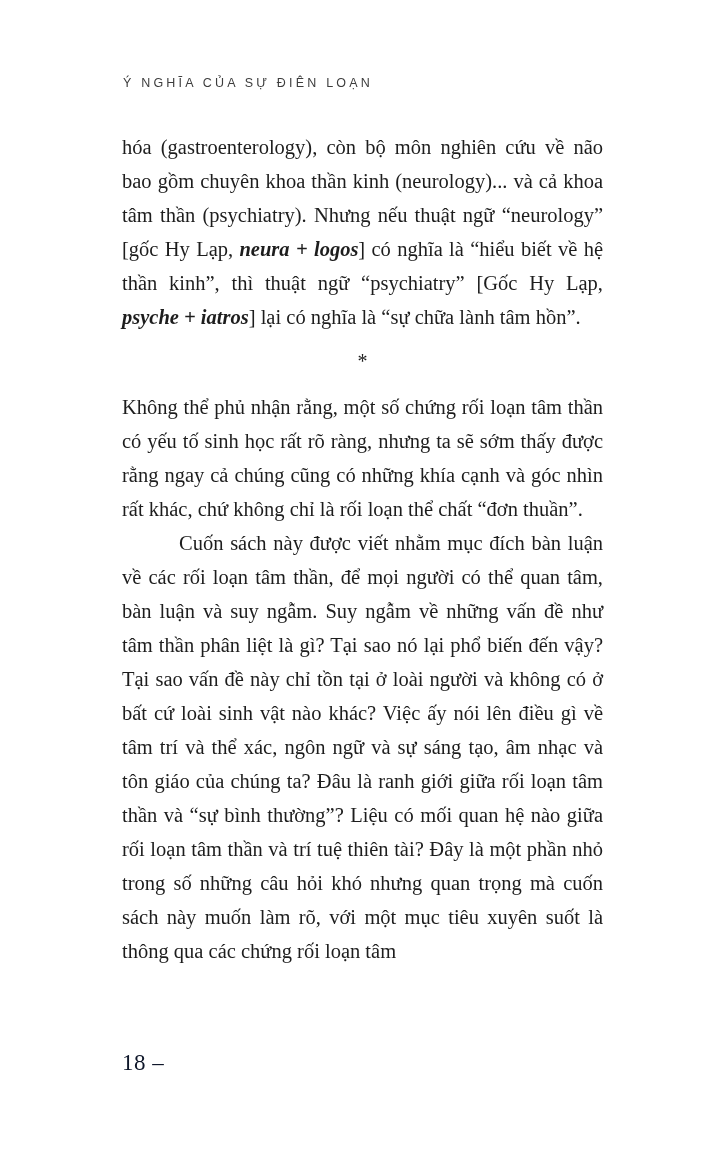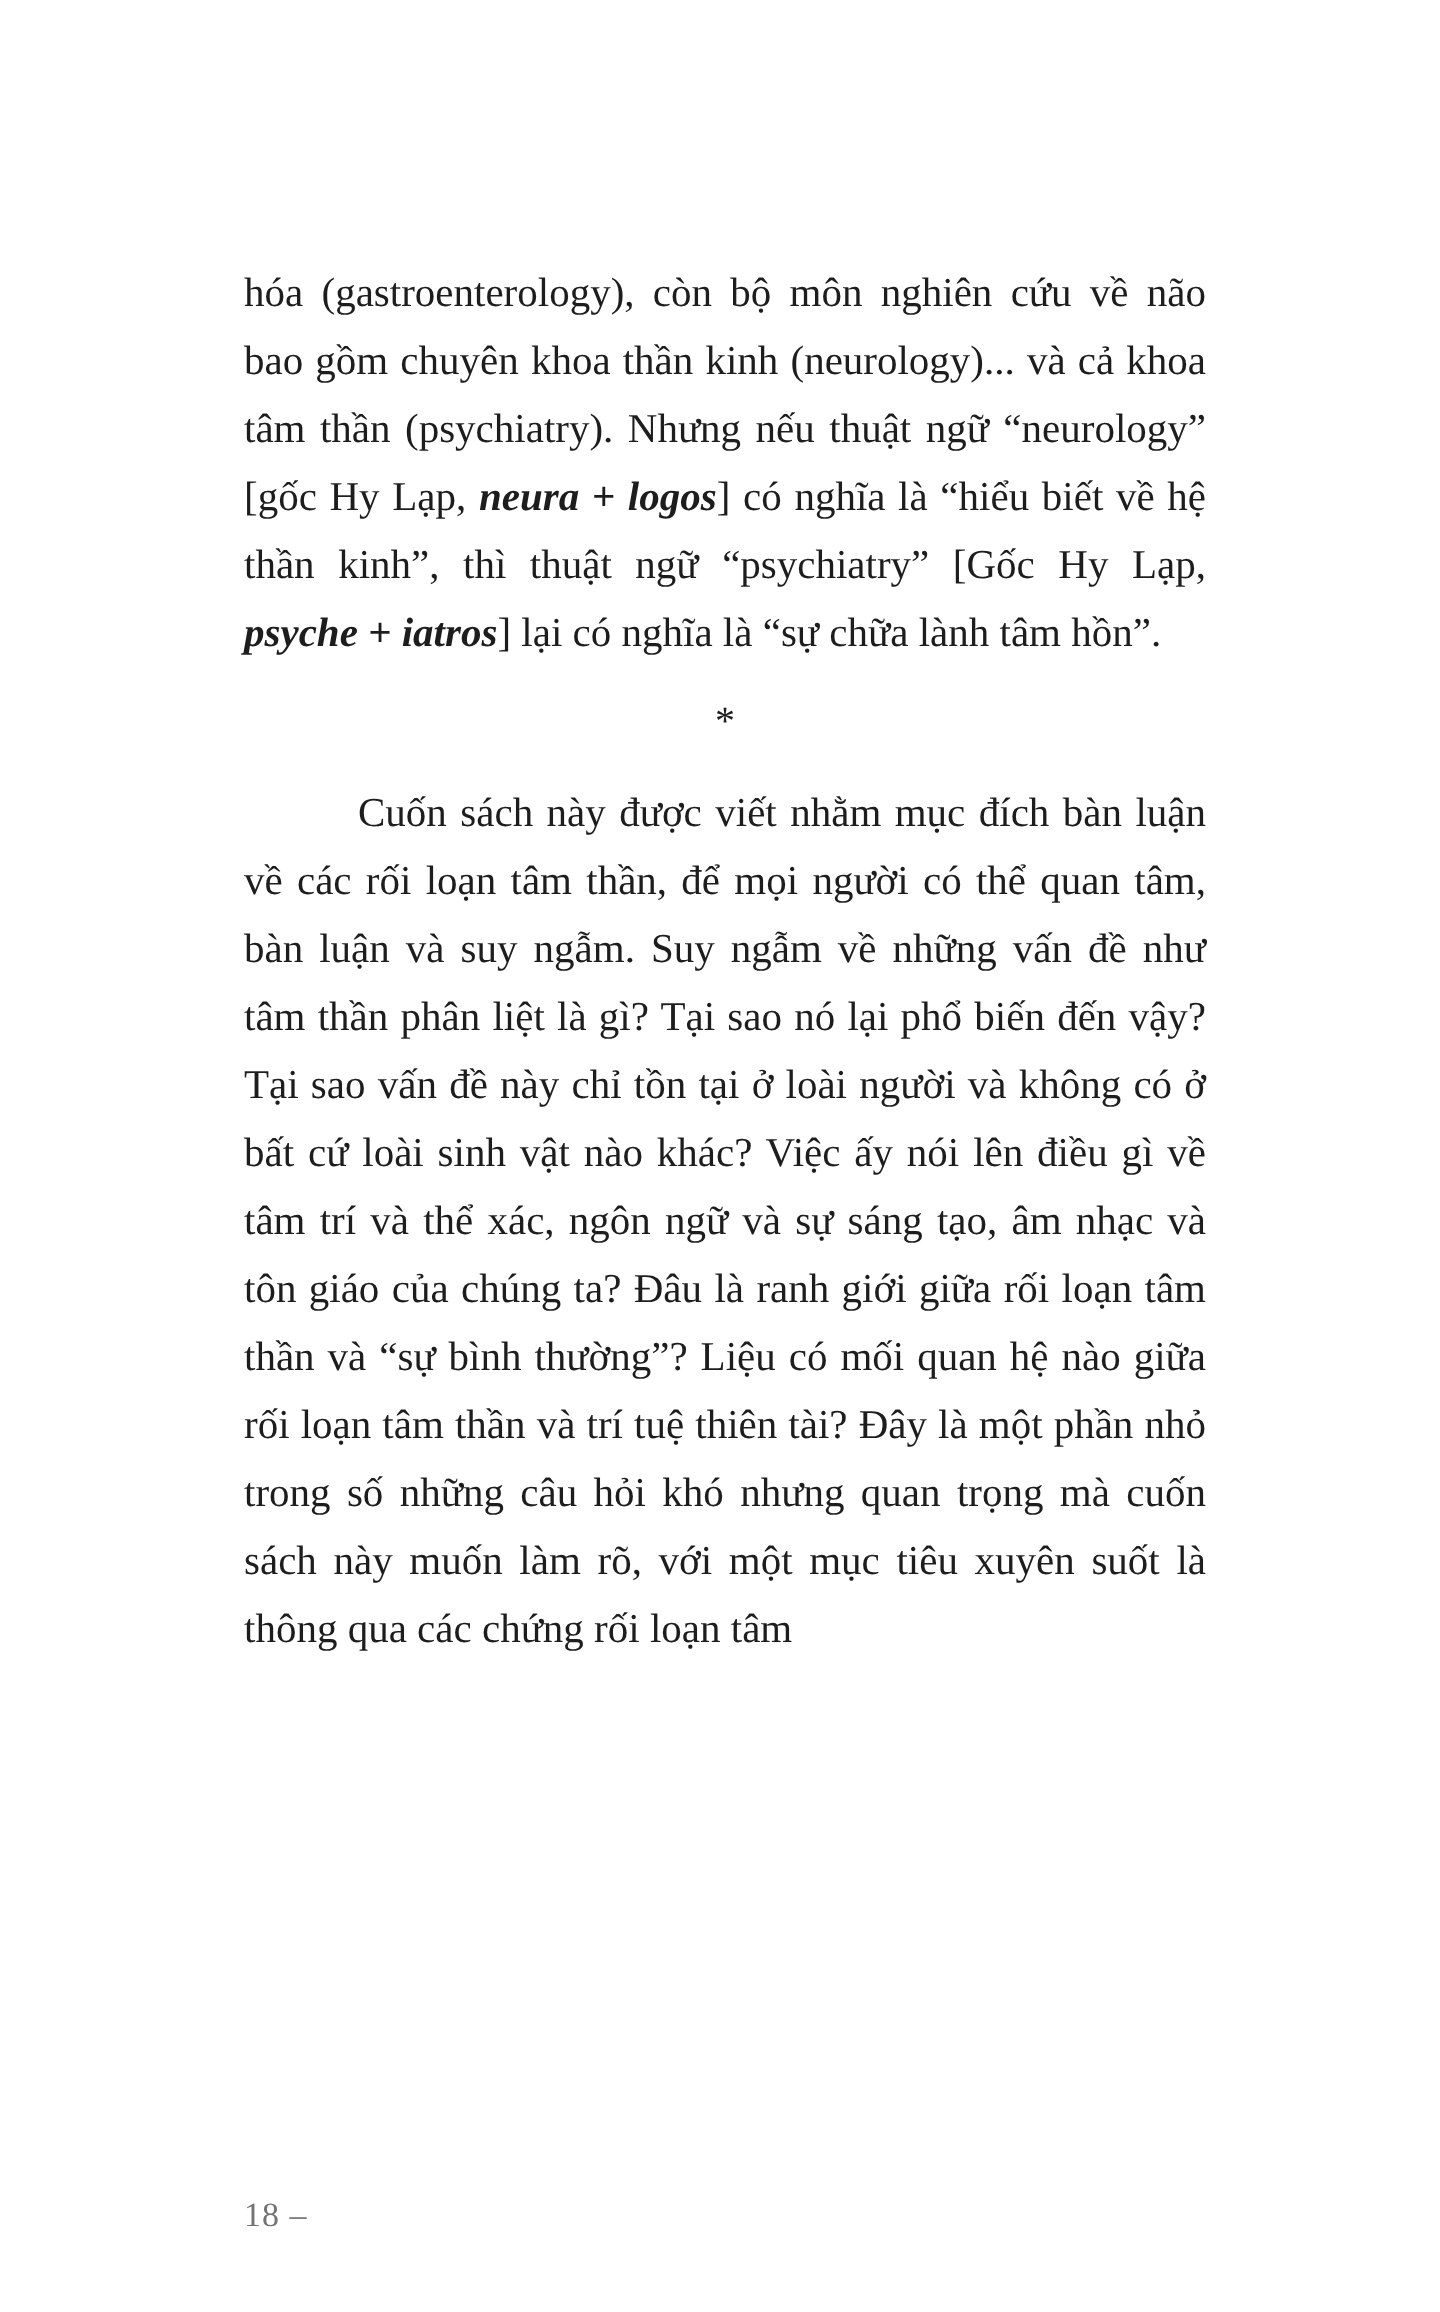--- a/index.html
+++ b/index.html
@@ -49,42 +49,43 @@
     margin-bottom: 0 !important;
   }
   .para-indent {
     text-indent: 57px;
   }
   .page-footer {
     position: absolute;
     top: 1050px;
     left: 122px;
     font-family: "Liberation Serif", "DejaVu Serif", serif;
-    font-size: 17px;
-    color: #737373;
+    font-size: 23px;
+    color: #0f172a;
     letter-spacing: 0.5px;
-    margin-top: 48px;
   }
   .italic-run {
     font-style: italic;
     font-weight: bold;
   }
 </style>
 </head>
 <body>
 
 <div class="page">
 
+  <div class="running-header">Ý NGHĨA CỦA SỰ ĐIÊN LOẠN</div>
 
   <div class="content">
 
     <p class="para-1"><span>hóa (gastroenterology), còn bộ môn nghiên cứu về não bao gồm chuyên khoa thần kinh (neurology)... và cả khoa tâm thần (psychiatry). Nhưng nếu thuật ngữ “neurology” [gốc Hy Lạp, </span><span class="italic-run">neura + logos</span><span>] có nghĩa là “hiểu biết về hệ thần kinh”, thì thuật ngữ “psychiatry” [Gốc Hy Lạp, </span><span class="italic-run">psyche + iatros</span><span>] lại có nghĩa là “sự chữa lành tâm hồn”.</span></p>
 
     <p class="section-break">*</p>
 
+    <p class="para-2"><span>Không thể phủ nhận rằng, một số chứng rối loạn tâm thần có yếu tố sinh học rất rõ ràng, nhưng ta sẽ sớm thấy được rằng ngay cả chúng cũng có những khía cạnh và góc nhìn rất khác, chứ không chỉ là rối loạn thể chất “đơn thuần”.</span></p>
 
     <p class="para-indent"><span>Cuốn sách này được viết nhằm mục đích bàn luận về các rối loạn tâm thần, để mọi người có thể quan tâm, bàn luận và suy ngẫm. Suy ngẫm về những vấn đề như tâm thần phân liệt là gì? Tại sao nó lại phổ biến đến vậy? Tại sao vấn đề này chỉ tồn tại ở loài người và không có ở bất cứ loài sinh vật nào khác? Việc ấy nói lên điều gì về tâm trí và thể xác, ngôn ngữ và sự sáng tạo, âm nhạc và tôn giáo của chúng ta? Đâu là ranh giới giữa rối loạn tâm thần và “sự bình thường”? Liệu có mối quan hệ nào giữa rối loạn tâm thần và trí tuệ thiên tài? Đây là một phần nhỏ trong số những câu hỏi khó nhưng quan trọng mà cuốn sách này muốn làm rõ, với một mục tiêu xuyên suốt là thông qua các chứng rối loạn tâm</span></p>
 
   </div>
 
   <div class="page-footer">18 –</div>
 
 </div>
 
 </body></html>

